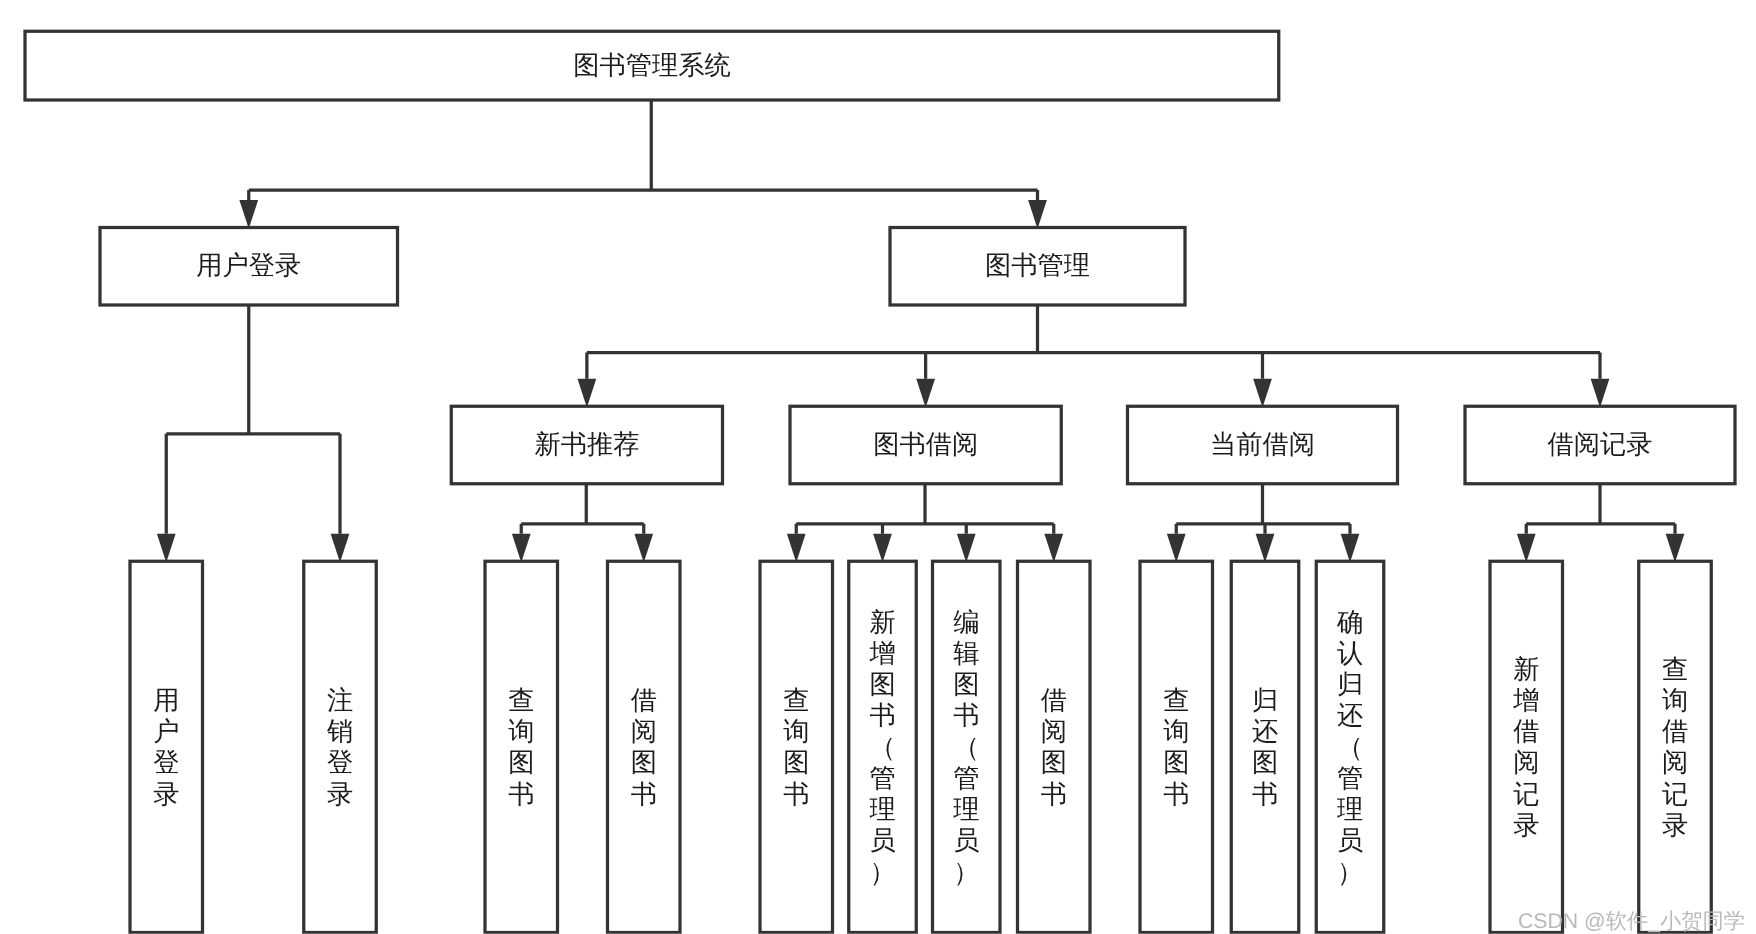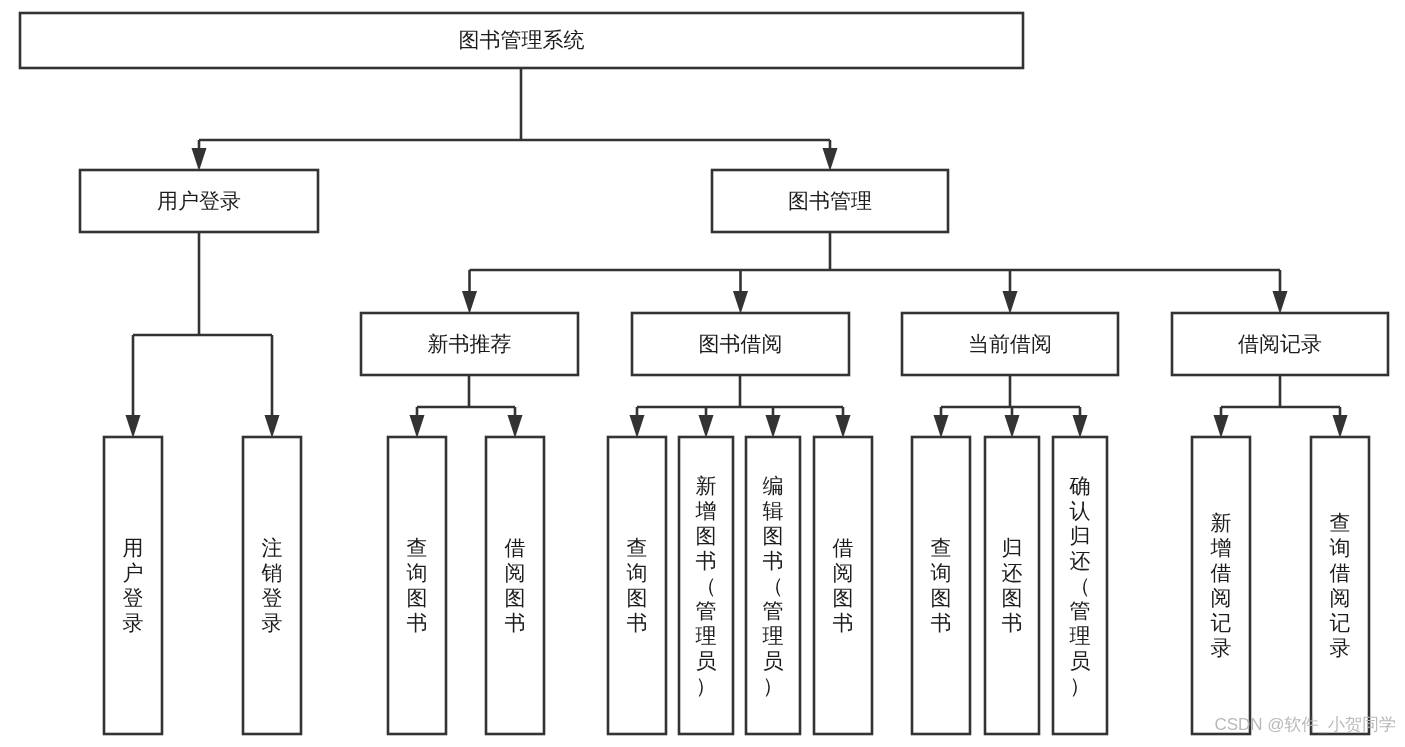--- a/index.html
+++ b/index.html
@@ -11,21 +11,21 @@
   body {
     width: 1405px;
     height: 747px;
     position: relative;
     overflow: hidden;
     font-family: "Liberation Sans", "DejaVu Sans", sans-serif;
   }
   #diagram-root {
     position: absolute;
     left: 0;
-    top: 0;
+    top: 12px;
     width: 1405px;
     height: 624px;
   }
   svg.diagram-canvas {
     display: block;
     width: 1405px;
     height: 747px;
     background: #ffffff;
   }
   .node-box {

